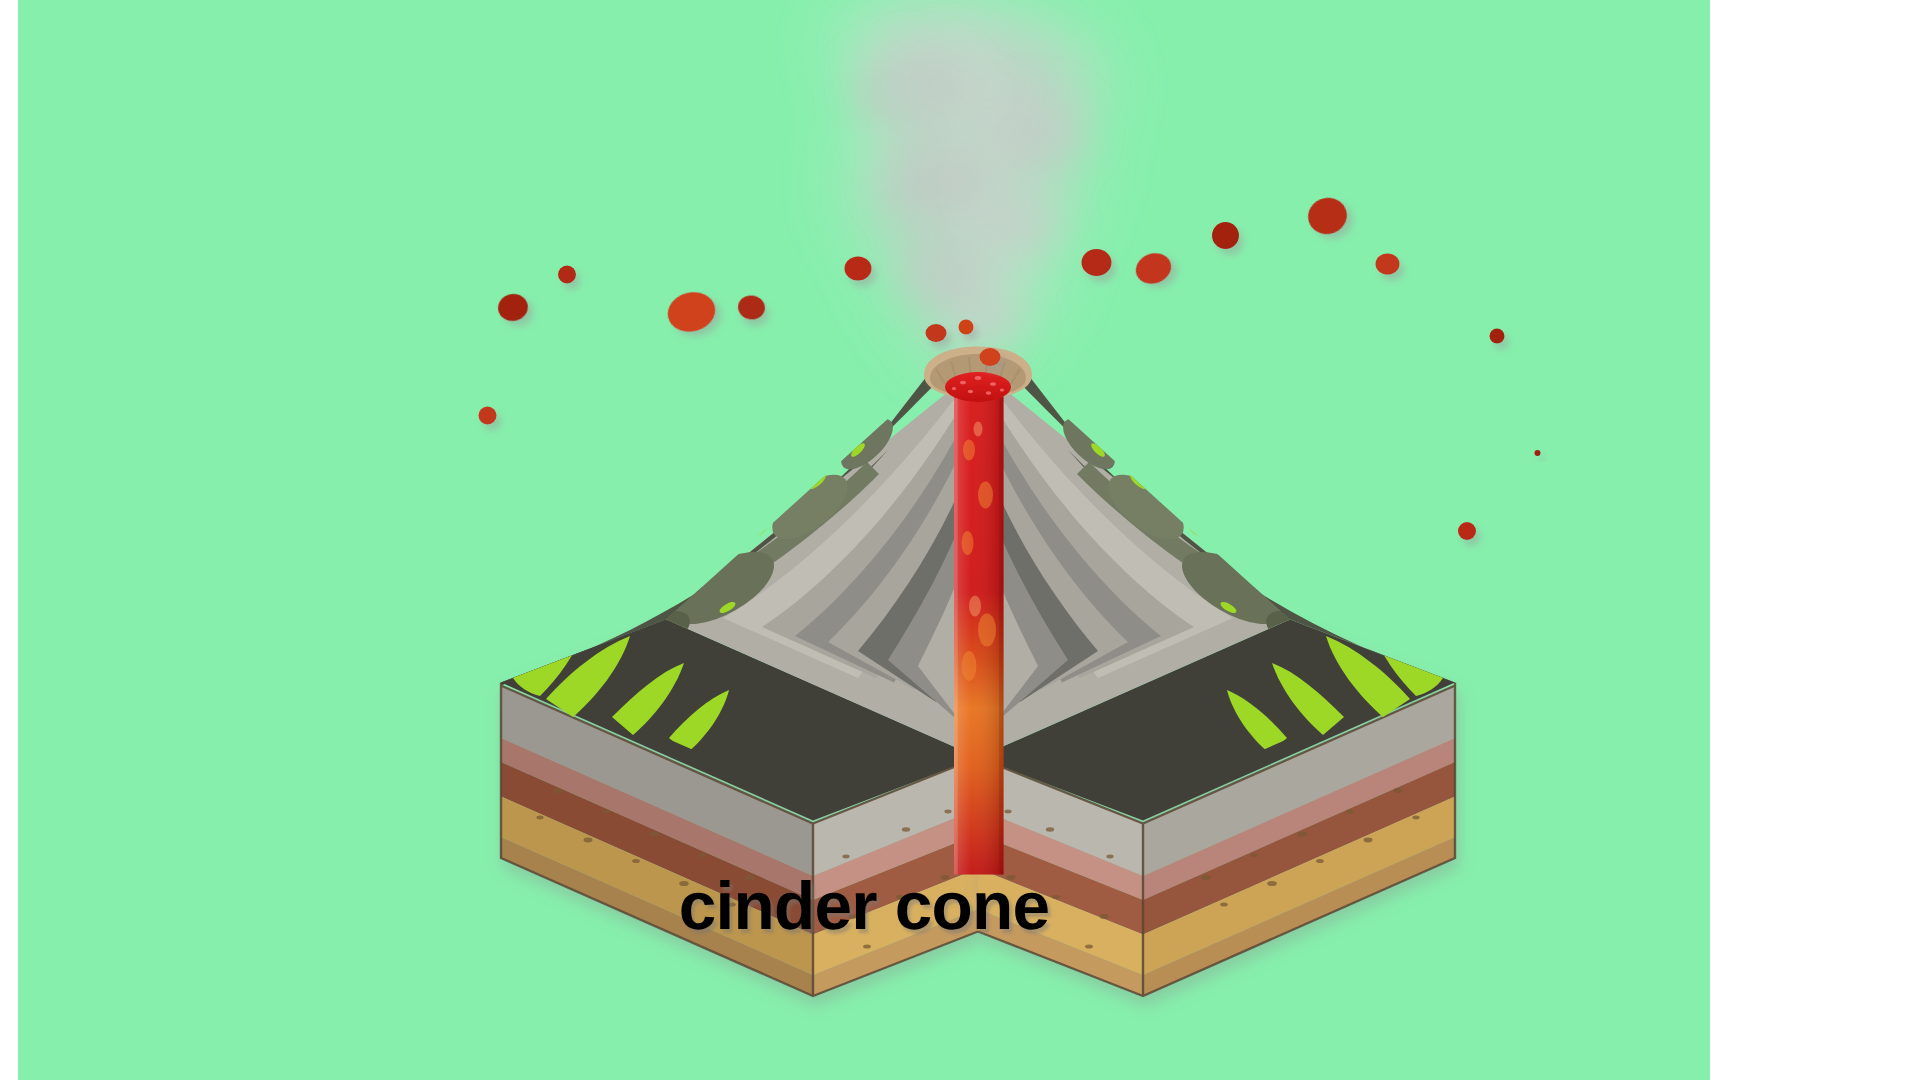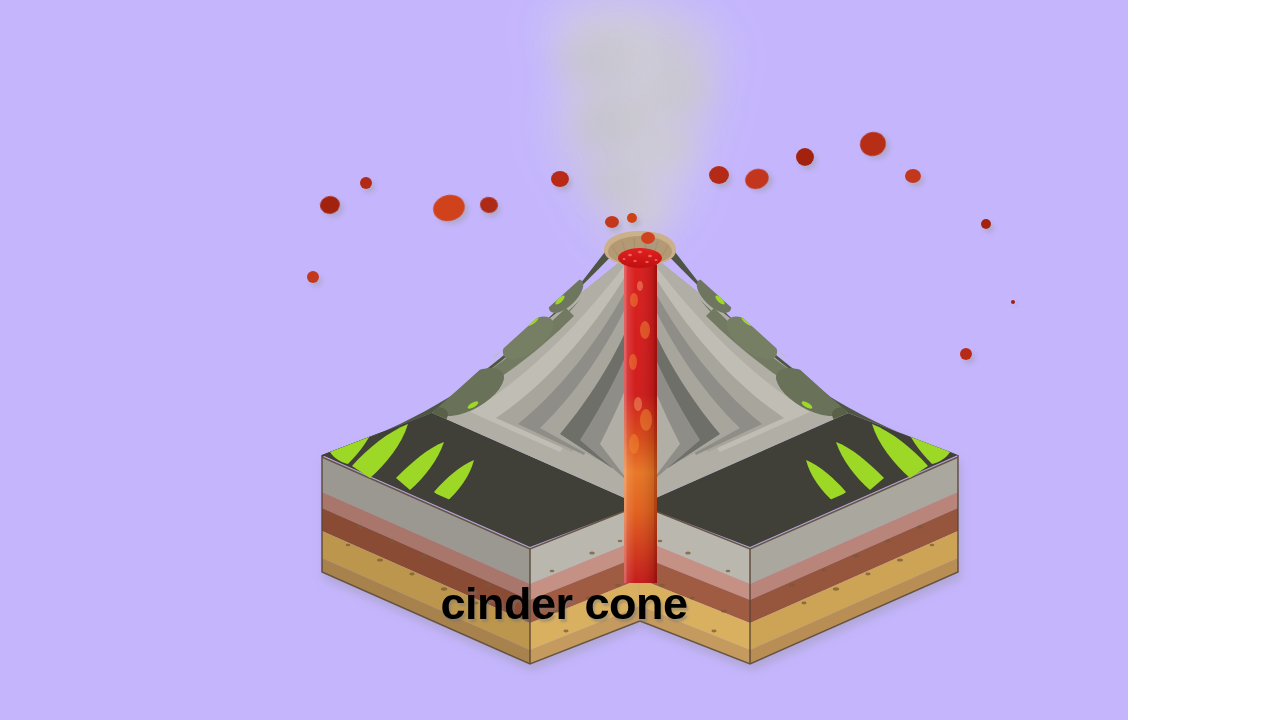--- a/index.html
+++ b/index.html
@@ -3,21 +3,21 @@
 <meta charset="utf-8">
 <title>Cinder Cone Diagram</title>
 <style>
   html,body{margin:0;padding:0;}
   body{
     width:1280px;height:720px;
     background:#ffffff;
     font-family:"Liberation Sans", sans-serif;
     overflow:hidden;
   }
-  #stage{position:relative;width:1128px;height:720px;background:#c4b5fd;}
+  #stage{position:relative;width:1128px;height:720px;background:#86efac;margin-left:12px;}
   #figure{position:absolute;inset:0;width:1280px;height:720px;}
   #caption{
     position:absolute;
     left:0;right:0;
     top:578px;
     text-align:center;
     font-size:45px;
     font-weight:bold;
     color:#000000;
     letter-spacing:-0.5px;

